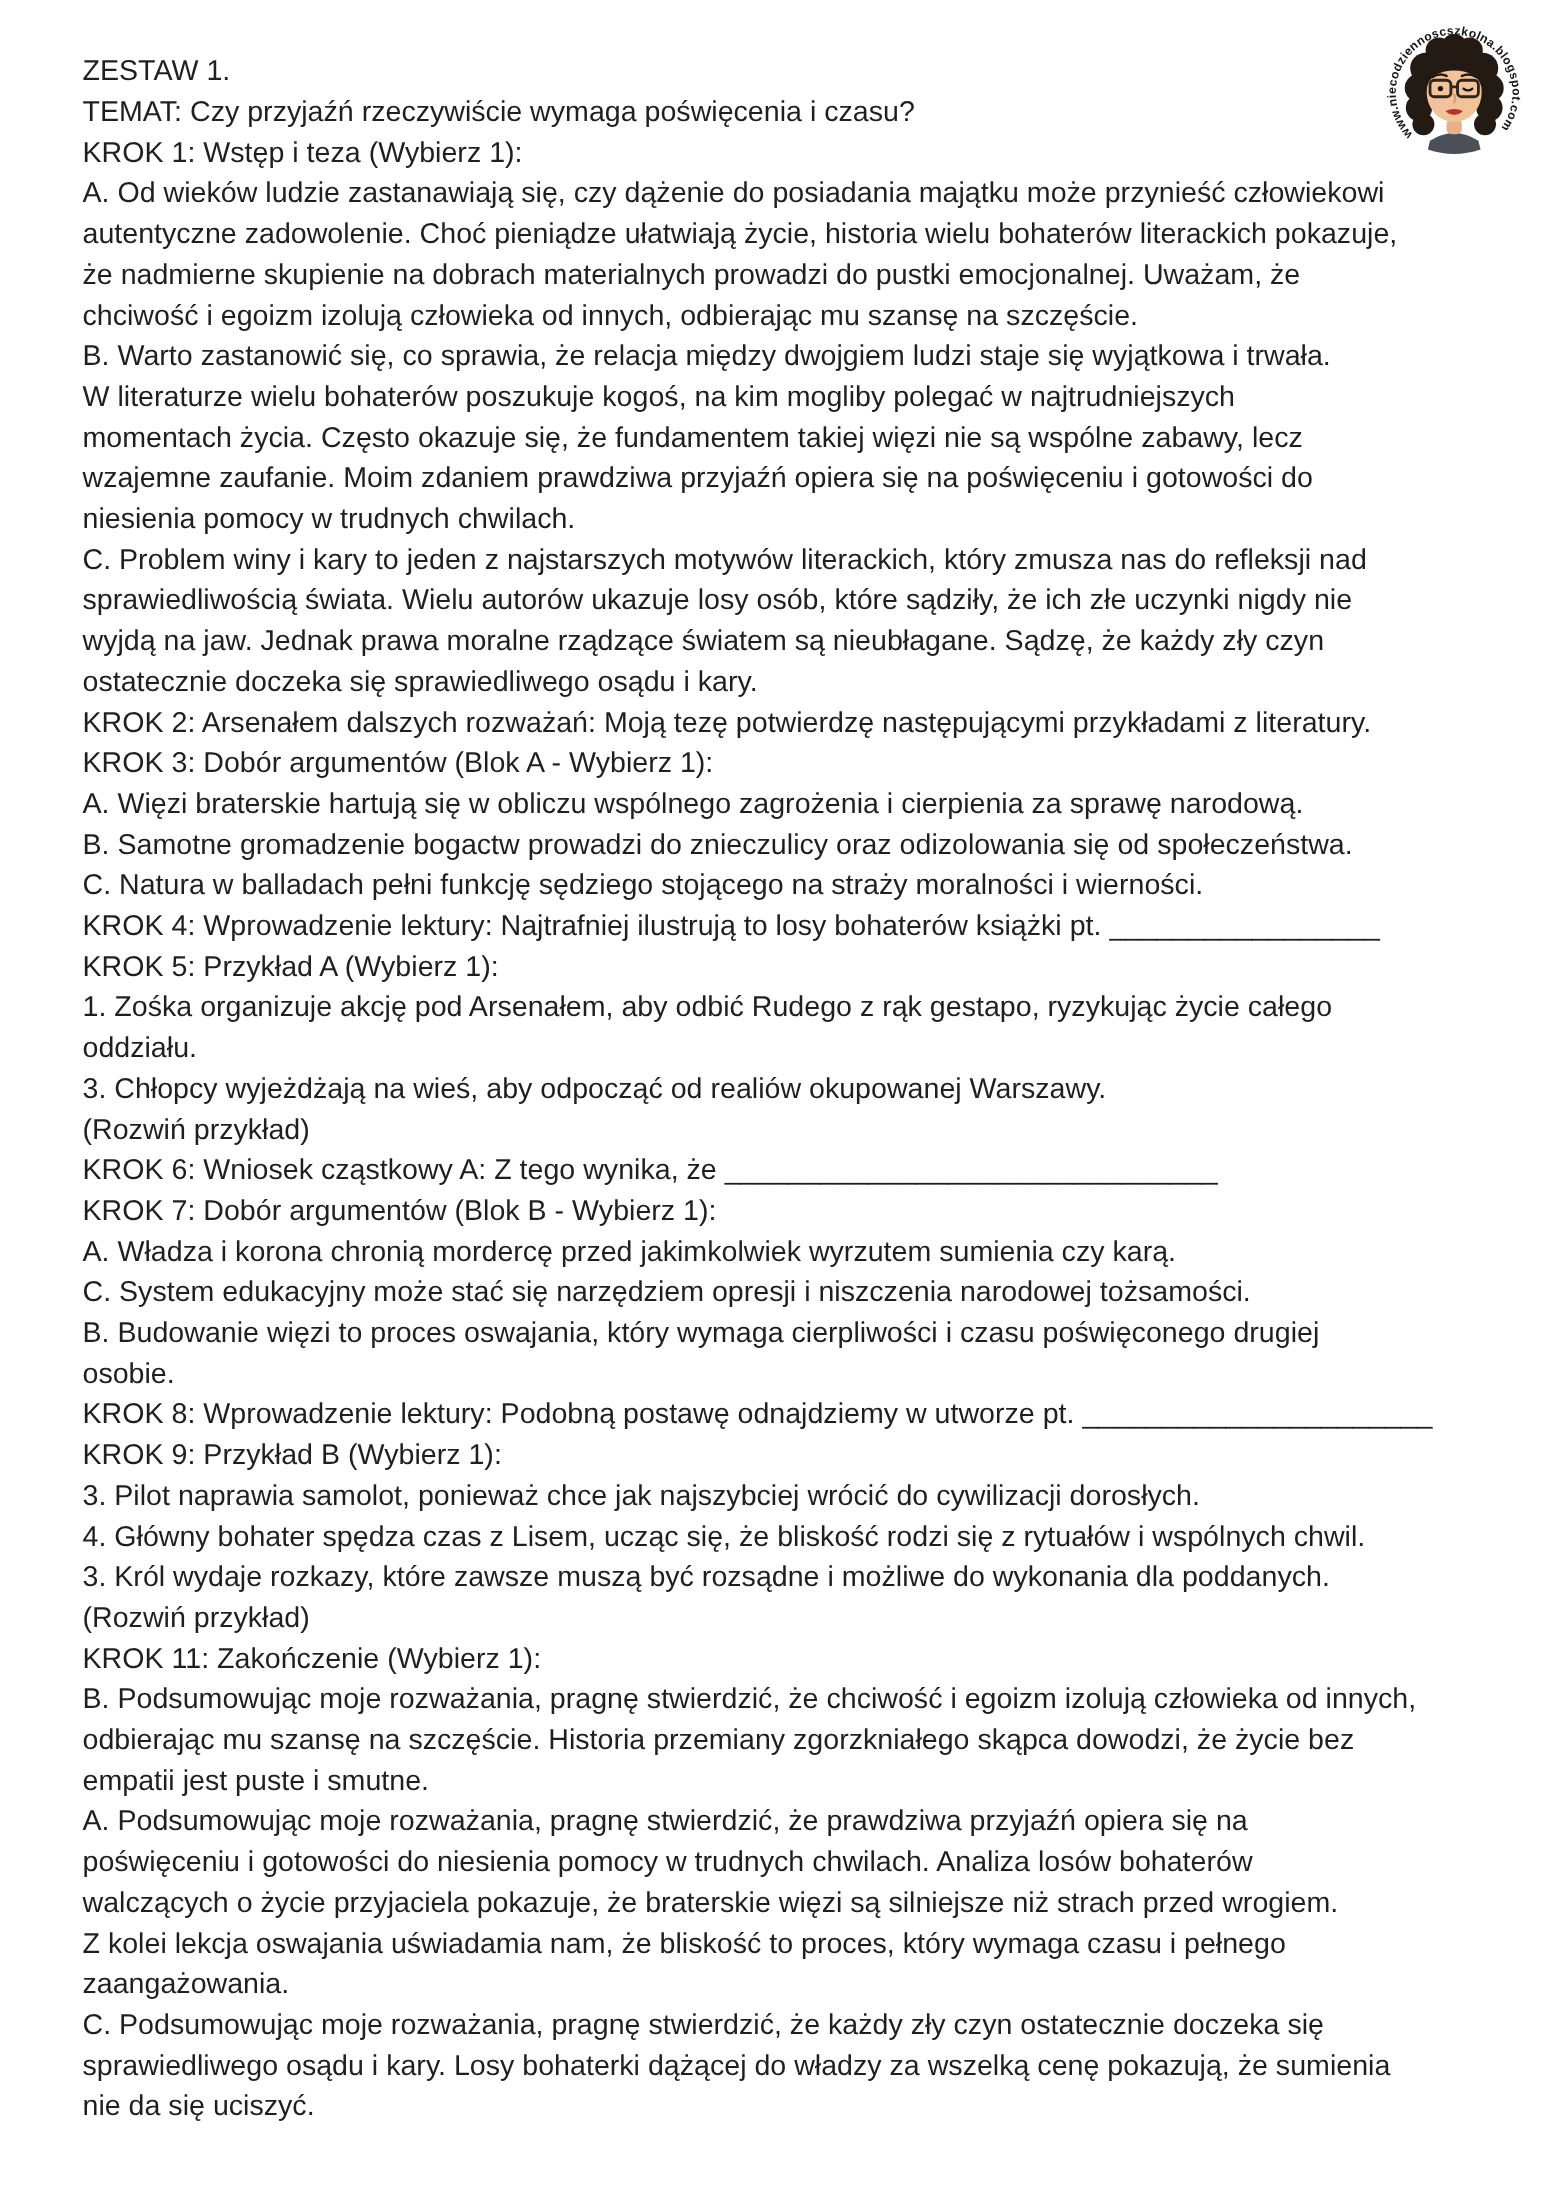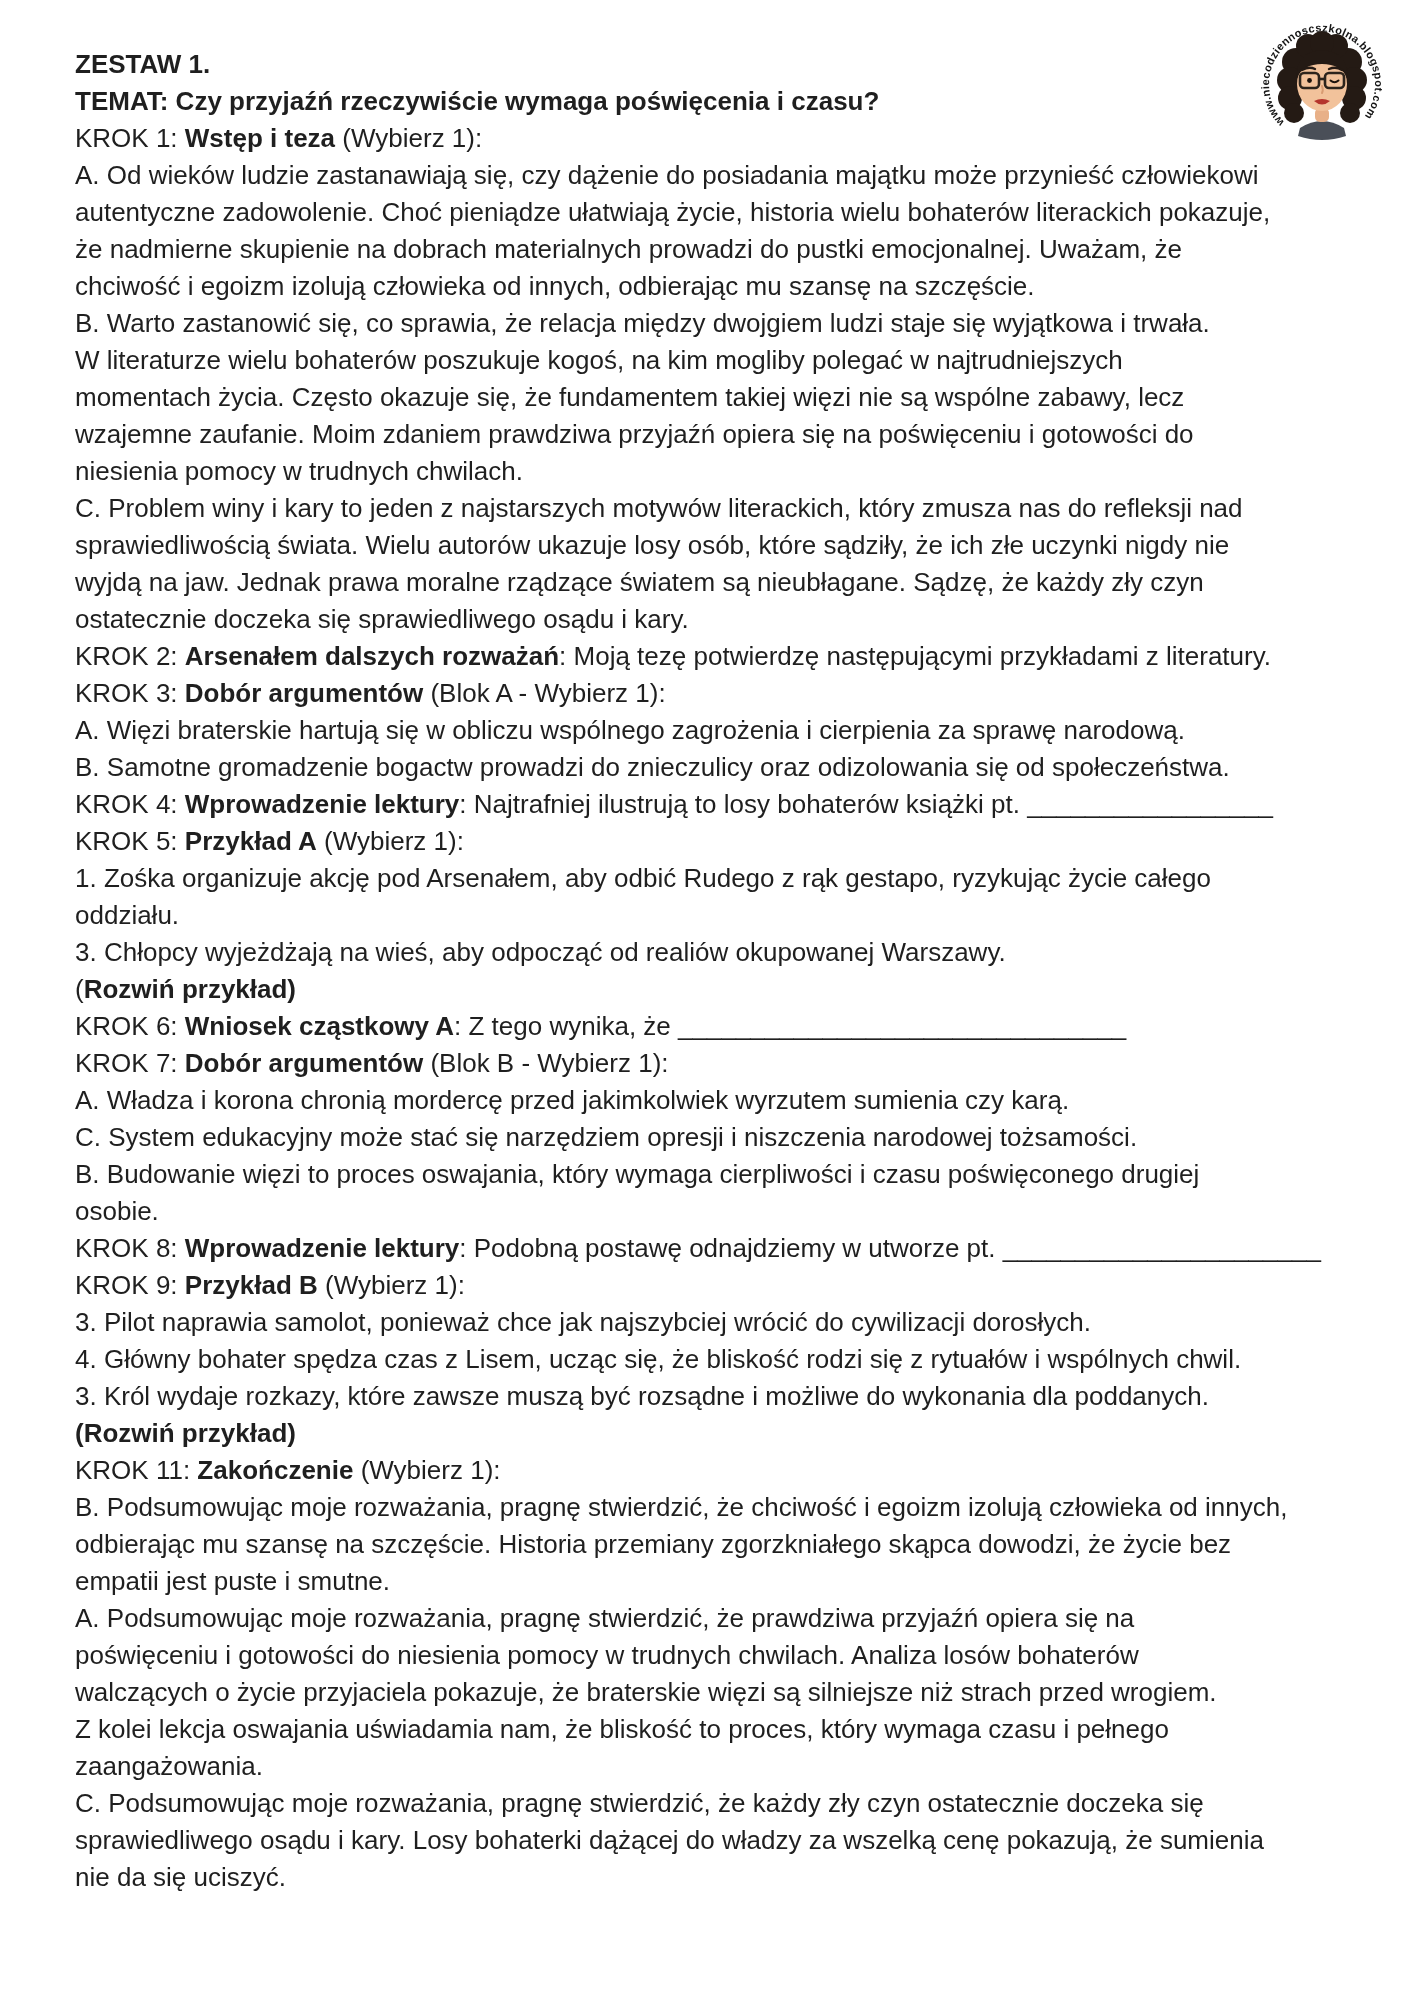--- a/index.html
+++ b/index.html
@@ -18,21 +18,21 @@
     line-height: 37px;
   }
   .doc {
     padding: 46px 44px 0 75px;
   }
   .para, .line {
     margin: 0;
     white-space: pre-line;
   }
   .b {
-    font-weight: 700;
+    font-weight: 400;
   }
   .logo-badge {
     position: absolute;
     left: 1248px;
     top: 10px;
     width: 148px;
     height: 142px;
   }
 </style>
 </head>
@@ -108,20 +108,21 @@
   <p class="para">C. Problem winy i kary to jeden z najstarszych motywów literackich, który zmusza nas do refleksji nad
 sprawiedliwością świata. Wielu autorów ukazuje losy osób, które sądziły, że ich złe uczynki nigdy nie
 wyjdą na jaw. Jednak prawa moralne rządzące światem są nieubłagane. Sądzę, że każdy zły czyn
 ostatecznie doczeka się sprawiedliwego osądu i kary.</p>
 
   <p class="line"><span>KROK 2: </span><span class="b">Arsenałem dalszych rozważań</span><span>: Moją tezę potwierdzę następującymi przykładami z literatury.</span></p>
 
   <p class="line"><span>KROK 3: </span><span class="b">Dobór argumentów</span><span> (Blok A - Wybierz 1):</span></p>
   <p class="para">A. Więzi braterskie hartują się w obliczu wspólnego zagrożenia i cierpienia za sprawę narodową.</p>
   <p class="para">B. Samotne gromadzenie bogactw prowadzi do znieczulicy oraz odizolowania się od społeczeństwa.</p>
+  <p class="para">C. Natura w balladach pełni funkcję sędziego stojącego na straży moralności i wierności.</p>
 
   <p class="line"><span>KROK 4: </span><span class="b">Wprowadzenie lektury</span><span>: Najtrafniej ilustrują to losy bohaterów książki pt. </span><span>_________________</span></p>
 
   <p class="line"><span>KROK 5: </span><span class="b">Przykład A</span><span> (Wybierz 1):</span></p>
   <p class="para">1. Zośka organizuje akcję pod Arsenałem, aby odbić Rudego z rąk gestapo, ryzykując życie całego
 oddziału.</p>
   <p class="para">3. Chłopcy wyjeżdżają na wieś, aby odpocząć od realiów okupowanej Warszawy.</p>
 
   <p class="line"><span>(</span><span class="b">Rozwiń przykład)</span></p>
 

